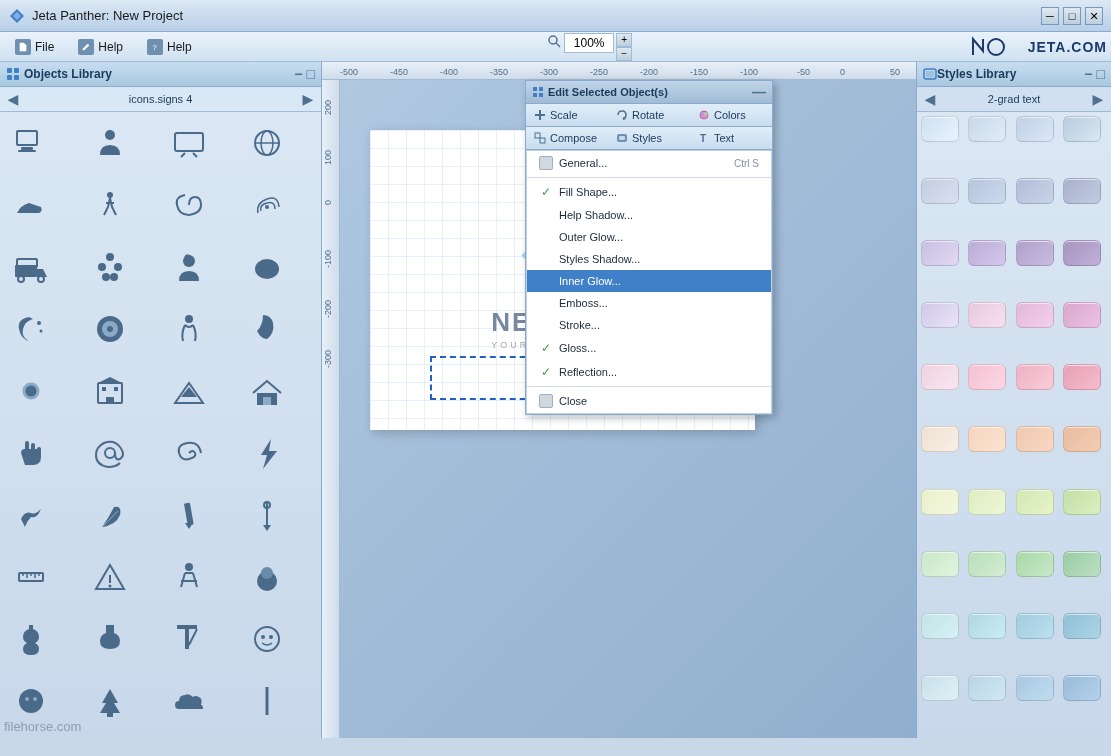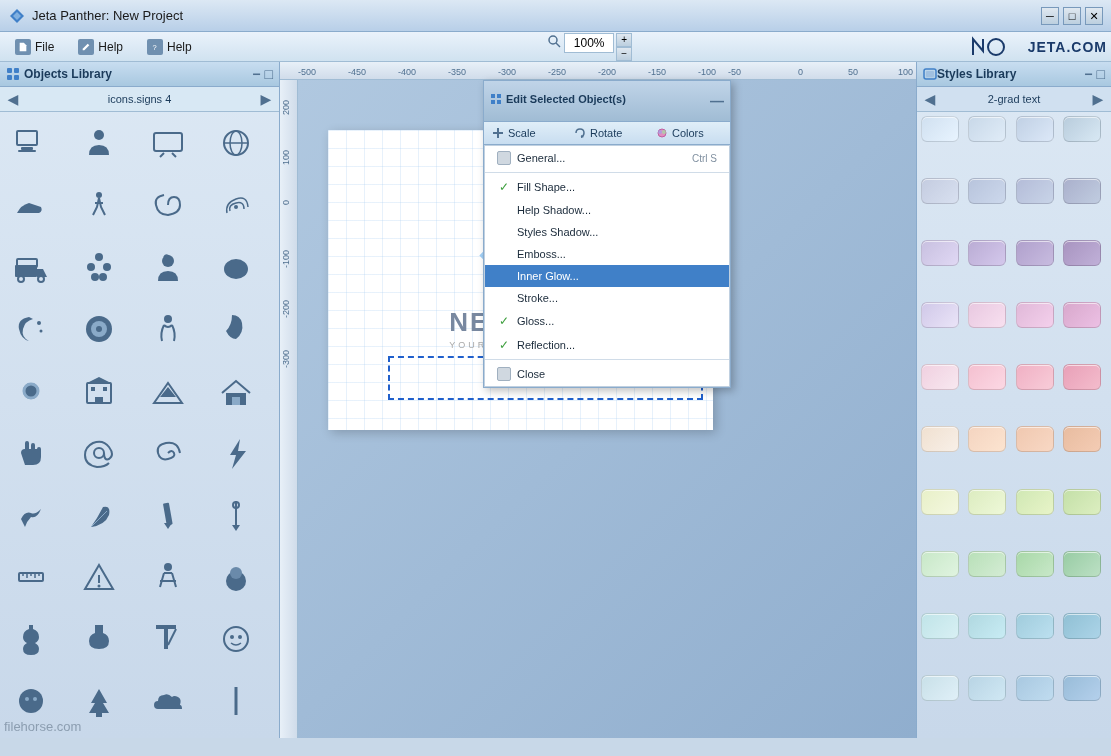--- a/index.html
+++ b/index.html
@@ -49,21 +49,21 @@
 
     
     .main-layout {
       display: flex;
       height: calc(756px - 80px);
       position: relative;
     }
 
     
     .objects-library {
-      width: 280px;
+      width: 322px;
       background: linear-gradient(to bottom, #dce8f4, #c8d8ea);
       border-right: 1px solid #8aabcc;
       display: flex;
       flex-direction: column;
       flex-shrink: 0;
     }
     .panel-title-bar {
       background: linear-gradient(to bottom, #c8ddf0, #a8c8e0);
       border-bottom: 1px solid #8aabcc;
       padding: 4px 6px;
@@ -166,23 +166,23 @@
       top: 0;
       left: 200px;
       width: 250px;
       background: linear-gradient(to bottom, #dce8f4, #c8d8ea);
       border: 1px solid #8aabcc;
       box-shadow: 2px 2px 8px rgba(0,0,0,0.2);
       z-index: 100;
     }
     .dialog-title-bar {
       background: linear-gradient(to bottom, #c0d4e8, #a0bcd4);
-      padding: 12px 6px;
-      display: flex;
-      align-items: flex-start;
+      padding: 3px 6px;
+      display: flex;
+      align-items: center;
       justify-content: space-between;
       border-bottom: 1px solid #8aabcc;
       font-size: 11px;
       font-weight: bold;
       color: #1a3a5a;
     }
     .dialog-close { cursor: pointer; color: #507090; font-size: 14px; }
     .dialog-tab {
       background: linear-gradient(to bottom, #e0eef8, #c8ddf0);
       padding: 5px 8px;
@@ -618,21 +618,21 @@
       <div style="display:flex;align-items:flex-end;width:100%;position:relative;">
         <span style="position:absolute;left:0px">-500</span>
         <span style="position:absolute;left:50px">-450</span>
         <span style="position:absolute;left:100px">-400</span>
         <span style="position:absolute;left:150px">-350</span>
         <span style="position:absolute;left:200px">-300</span>
         <span style="position:absolute;left:250px">-250</span>
         <span style="position:absolute;left:300px">-200</span>
         <span style="position:absolute;left:350px">-150</span>
         <span style="position:absolute;left:400px">-100</span>
-        <span style="position:absolute;left:430px">-50</span>
+        <span style="position:absolute;left:457px">-50</span>
         <span style="position:absolute;left:500px">0</span>
         <span style="position:absolute;left:550px">50</span>
         <span style="position:absolute;left:600px">100</span>
       </div>
     </div>
     <div style="display:flex;flex:1;height:calc(100% - 18px);">
 
       <div class="ruler-col" style="width:18px;background:linear-gradient(to right,#e8f0f8,#d0dcea);border-right:1px solid #a0bcd4;flex-shrink:0;font-size:9px;color:#507090;position:relative;overflow:hidden;">
         <span style="position:absolute;top:20px;left:1px;writing-mode:vertical-rl;transform:rotate(180deg)">200</span>
         <span style="position:absolute;top:70px;left:1px;writing-mode:vertical-rl;transform:rotate(180deg)">100</span>
@@ -713,47 +713,73 @@
             <div class="dialog-tab">
               <svg width="12" height="12" viewBox="0 0 12 12">
                   <circle cx="6" cy="6" r="4" fill="#e090c0" stroke="#c060a0" stroke-width="1"></circle>
                   <circle cx="4" cy="5" r="2" fill="#a0a0e8" opacity="0.7"></circle>
                   <circle cx="8" cy="5" r="2" fill="#a0e0a0" opacity="0.7"></circle>
                 </svg>
               <span>Colors</span>
             </div>
           </div>
 
+          <div style="display:grid;grid-template-columns:1fr 1fr 1fr;border-bottom:1px solid #8aabcc;">
+            <div class="dialog-tab">
+              <svg width="12" height="12" viewBox="0 0 12 12">
+                  <rect x="1" y="1" width="5" height="5" fill="none" stroke="#507090" stroke-width="1"></rect>
+                  <rect x="6" y="6" width="5" height="5" fill="none" stroke="#507090" stroke-width="1"></rect>
+                </svg>
+              <span>Compose</span>
+            </div>
+            <div class="dialog-tab">
+              <svg width="12" height="12" viewBox="0 0 12 12">
+                  <rect x="1" y="2" width="10" height="8" rx="2" fill="#7090b0"></rect>
+                  <rect x="3" y="4" width="6" height="4" rx="1" fill="#c0d8f0"></rect>
+                </svg>
+              <span>Styles</span>
+            </div>
+            <div class="dialog-tab">
+              <svg width="12" height="12" viewBox="0 0 12 12">
+                  <text x="2" y="10" font-size="10" fill="#507090" font-weight="bold">T</text>
+                </svg>
+              <span>Text</span>
+            </div>
+          </div>
 
           <div class="dialog-menu">
             <div class="dialog-menu-item">
               <div style="width:14px;height:14px;background:#d0d8e0;border:1px solid #a0b0c0;border-radius:2px;"></div>
               <span>General...</span>
               <span class="menu-shortcut">Ctrl S</span>
             </div>
             <div class="menu-divider"></div>
             <div class="dialog-menu-item">
               <div class="menu-check">✓</div>
               <span>Fill Shape...</span>
             </div>
             <div class="dialog-menu-item">
               <div style="width:14px;"></div>
               <span>Help Shadow...</span>
             </div>
             <div class="dialog-menu-item">
               <div style="width:14px;"></div>
+              <span>Outer Glow...</span>
+            </div>
+            <div class="dialog-menu-item">
+              <div style="width:14px;"></div>
               <span>Styles Shadow...</span>
-            </div>
-            <div class="dialog-menu-item">
-              <div style="width:14px;"></div>
-              <span>Emboss...</span>
             </div>
             <div class="dialog-menu-item active">
               <div style="width:14px;"></div>
               <span>Inner Glow...</span>
+            </div>
+            <div class="dialog-menu-item">
+              <div style="width:14px;"></div>
+              <span>Emboss...</span>
             </div>
             <div class="dialog-menu-item">
               <div style="width:14px;"></div>
               <span>Stroke...</span>
             </div>
             <div class="dialog-menu-item">
               <div class="menu-check">✓</div>
               <span>Gloss...</span>
             </div>
             <div class="dialog-menu-item">

